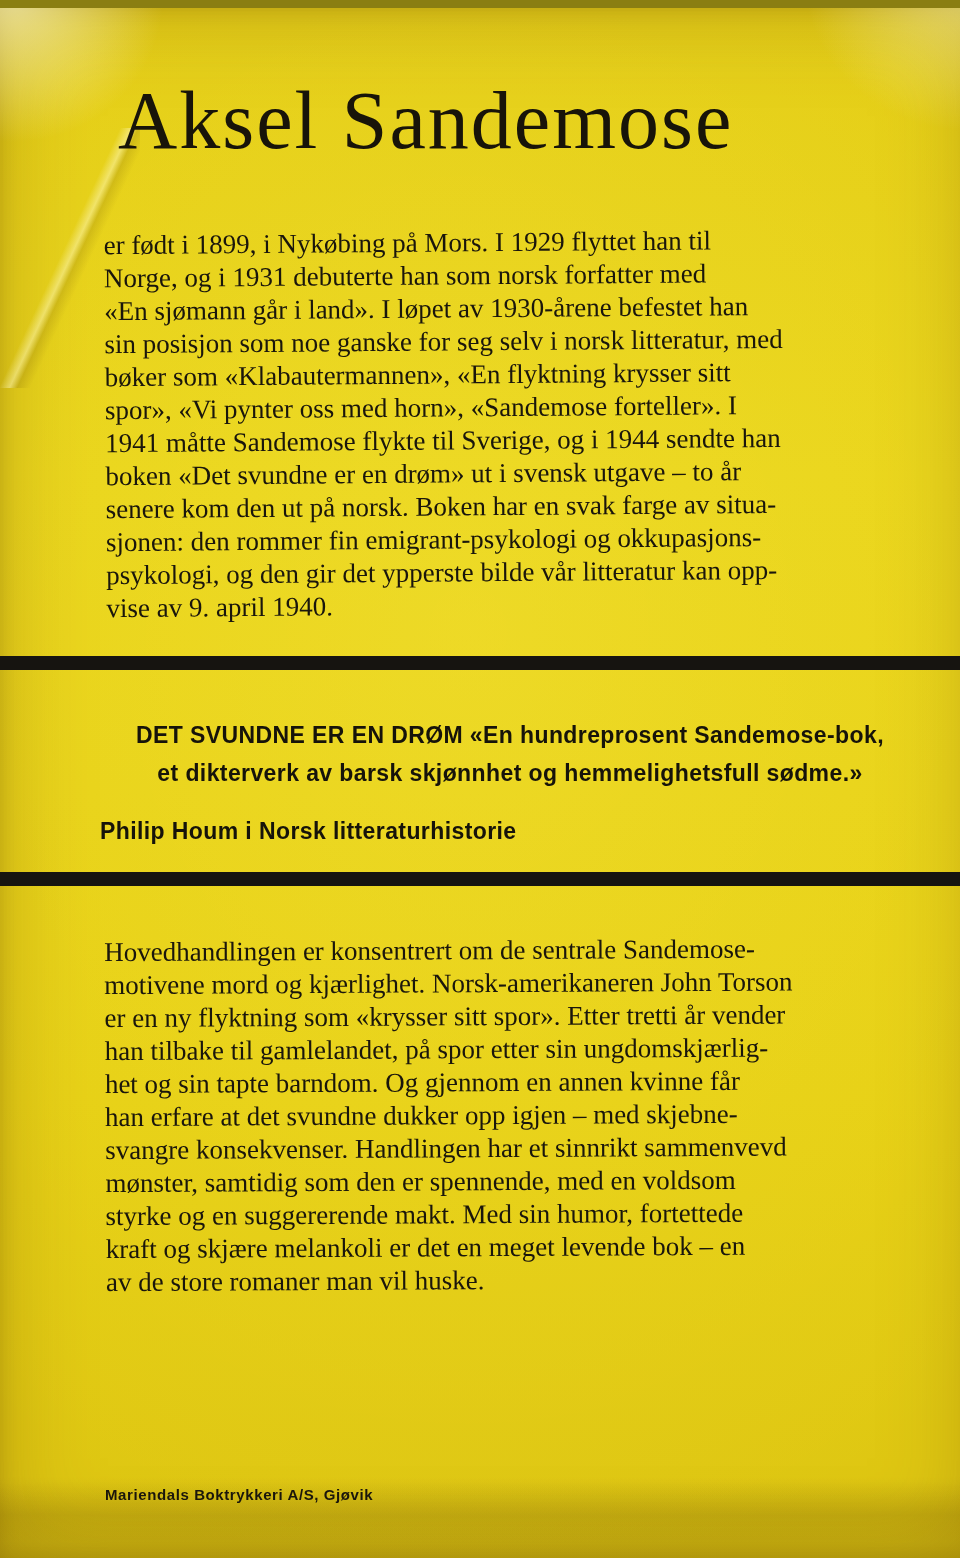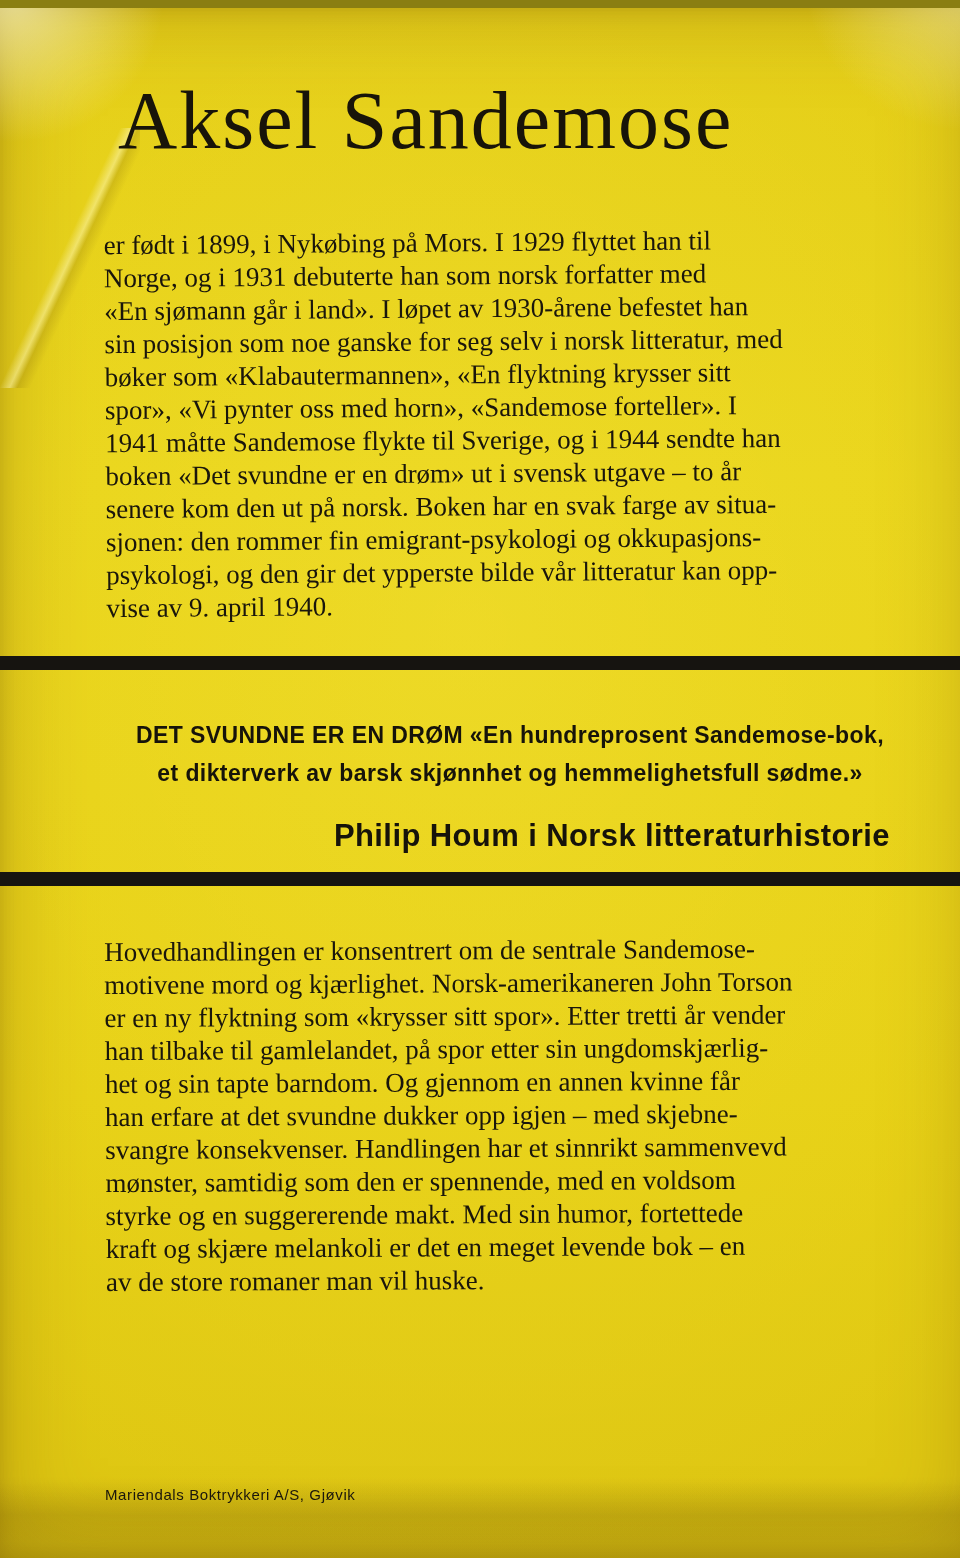--- a/index.html
+++ b/index.html
@@ -99,37 +99,37 @@
     font-weight: 700;
     font-size: 23px;
     line-height: 38px;
     letter-spacing: 0.4px;
     white-space: pre-line;
     color: #16130a;
     text-align: center;
   }
   .attribution {
     position: absolute;
-    left: 90px;
+    left: 100px;
     top: 810px;
     width: 800px;
-    text-align: right;
+    text-align: left;
     font-family: "Liberation Sans", sans-serif;
     font-weight: 700;
-    font-size: 31px;
+    font-size: 23px;
     letter-spacing: 0.4px;
     color: #16130a;
   }
 
   .printer {
     position: absolute;
     left: 105px;
     top: 1478px;
     font-family: "Liberation Sans", sans-serif;
-    font-weight: 400;
+    font-weight: 700;
     font-size: 15px;
     letter-spacing: 0.6px;
     color: #1a160c;
   }
 </style>
 </head>
 <body>
 
 <div class="page">
 

